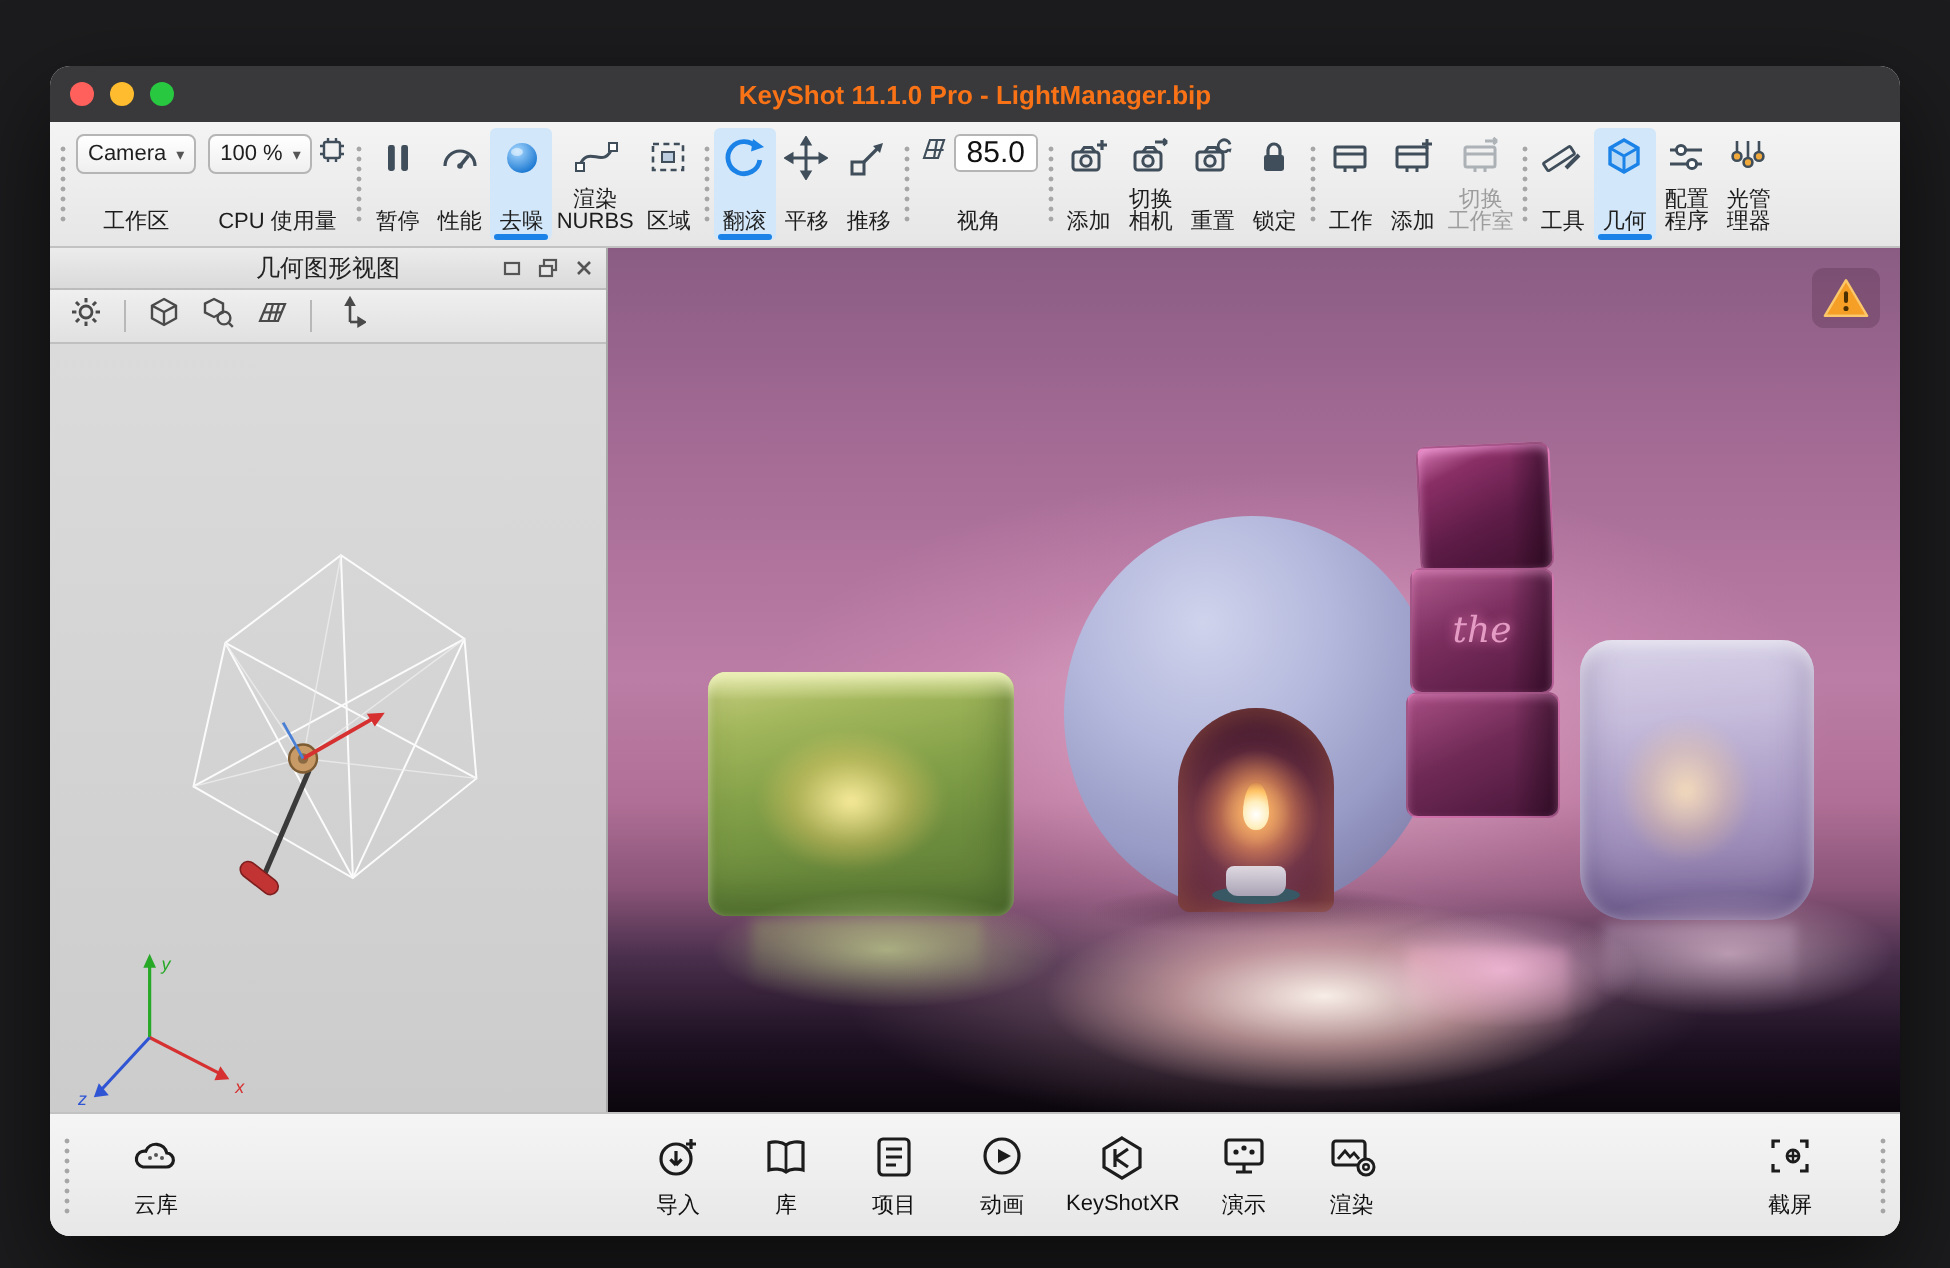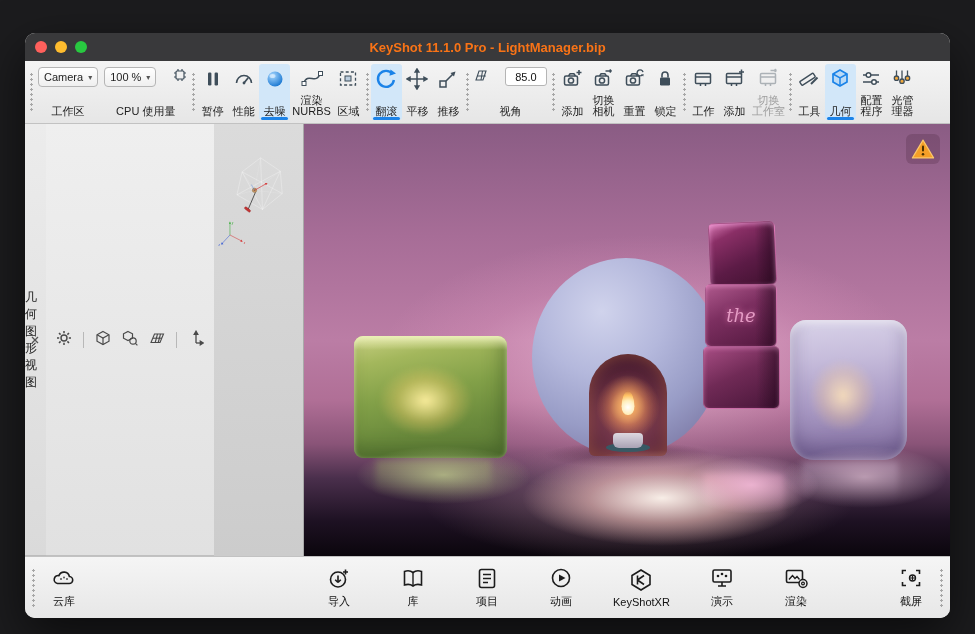--- a/index.html
+++ b/index.html
@@ -8,32 +8,32 @@
 
 .titlebar{flex:0 0 28px;background:#39393b;display:flex;align-items:center;justify-content:center;position:relative;color:#f97316;font-size:13px;font-weight:bold}
 .lights{position:absolute;left:10px;top:0;height:100%;display:flex;align-items:center;gap:8px}
 .light{width:12px;height:12px;border-radius:50%}
 
 .toolbar{flex:0 0 63px;background:linear-gradient(#f4f4f4,#e6e6e6);border-bottom:1px solid #c2c2c2;display:flex;align-items:stretch;padding:3px 3px;overflow:hidden}
 .handle{flex:0 0 5px;margin:8px 1px;background-image:radial-gradient(circle,#a6a6a6 1px,transparent 1.4px);background-size:5px 5px;background-position:center top}
 .tb-group{flex:0 0 auto;display:flex;flex-direction:column;align-items:center;justify-content:space-between;padding:3px 3px}
 .dd{height:20px;background:linear-gradient(#ffffff,#efefef);border:1px solid #b5b5b5;border-radius:4px;font-size:11px;display:flex;align-items:center;gap:5px;padding:0 5px;color:#1e1e1e}
 .car{font-size:8px;color:#555}
-.row{display:flex;align-items:center;gap:17px}
+.row{display:flex;align-items:center;gap:3px}
 .tb-label{font-size:11px;color:#1d1d1d;text-align:center;line-height:11px;white-space:pre-line}
 .tb-btn{flex:0 0 auto;display:flex;flex-direction:column;align-items:center;justify-content:space-between;padding:3px 2px 3px;min-width:31px;border-radius:3px;position:relative}
 .tb-btn .ic{height:23px;display:flex;align-items:center;justify-content:center}
 .tb-btn.active{background:#d2e7f9}
 .tb-btn.active::after{content:"";position:absolute;left:2px;right:2px;bottom:0;height:3px;background:#1b83e8;border-radius:2px}
 .tb-btn.disabled svg{opacity:.38}
 .tb-btn.disabled .tb-label{color:#9d9d9d}
-.fov-input{width:42px;height:19px;border:1px solid #b5b5b5;border-radius:3px;background:#fff;font-size:11px;text-align:center;color:#111;font-family:inherit}
+.fov-input{width:42px;height:19px;border:1px solid #b5b5b5;border-radius:3px;background:#fff;font-size:15px;text-align:center;color:#111;font-family:inherit}
 
 .main{flex:1;display:flex;min-height:0}
-.panel{flex:0 0 279px;border-right:1px solid #a9a9a9;display:flex;flex-direction:row;background:#fef9c3;min-width:0}
+.panel{flex:0 0 279px;border-right:1px solid #a9a9a9;display:flex;flex-direction:column;background:#fef9c3;min-width:0}
 .panel-header{flex:0 0 21px;background:linear-gradient(#ececec,#dadada);border-bottom:1px solid #bcbcbc;display:flex;align-items:center;justify-content:center;position:relative;font-size:12px;color:#222}
 .panel-controls{position:absolute;right:4px;top:0;height:100%;display:flex;align-items:center;gap:4px}
 .pc-btn{width:14px;height:14px;display:flex;align-items:center;justify-content:center}
 .panel-toolbar{flex:0 0 27px;background:linear-gradient(#efefef,#e1e1e1);border-bottom:1px solid #c0c0c0;display:flex;align-items:center;gap:11px;padding:0 10px}
 .pt-sep{width:1px;height:16px;background:#b8b8b8}
 .wire{flex:1;position:relative;background:linear-gradient(#dbdbdb,#cccccc)}
 .wire svg{position:absolute;inset:0}
 
 .vp{flex:1;position:relative;overflow:hidden;background:#20141f;min-width:0}
 .vp-bg{position:absolute;inset:0;background:
@@ -67,23 +67,23 @@
 .cup{position:absolute;left:486px;top:196px;width:117px;height:140px;border-radius:16px 16px 24px 24px;background:linear-gradient(175deg,#d9d3e9 0%,#c6bcdb 28%,#ab9cc6 58%,#8f7dac 84%,#7c6a99 100%);box-shadow:inset 0 3px 8px rgba(255,255,255,.6),inset 0 -12px 20px rgba(60,42,92,.4)}
 .cup-glow{position:absolute;left:16%;top:28%;width:58%;height:52%;border-radius:50%;background:radial-gradient(closest-side,rgba(255,228,185,.85),rgba(255,210,150,.3) 60%,rgba(255,210,150,0));filter:blur(2px)}
 .refl{position:absolute;filter:blur(3px)}
 .refl-green{left:72px;top:336px;width:115px;height:34px;background:linear-gradient(180deg,rgba(150,190,90,.3),rgba(150,190,90,0))}
 .refl-stack{left:400px;top:350px;width:80px;height:46px;background:linear-gradient(180deg,rgba(255,160,210,.35),rgba(255,160,210,0))}
 .refl-cup{left:498px;top:338px;width:96px;height:38px;background:linear-gradient(180deg,rgba(210,190,225,.3),rgba(210,190,225,0))}
 .warn{position:absolute;right:10px;top:10px;width:34px;height:30px;display:flex;align-items:center;justify-content:center;background:rgba(70,35,60,.25);border-radius:6px}
 
 .bottombar{flex:0 0 62px;background:linear-gradient(#f5f5f5,#e7e7e7);border-top:1px solid #c2c2c2;position:relative}
 .bb-item{display:flex;flex-direction:column;align-items:center;justify-content:center;gap:2px;font-size:11px;color:#111;min-width:44px}
-.bb-left{position:absolute;left:6px;top:0;height:100%;display:flex;align-items:center;gap:6px}
-.bb-center{position:absolute;left:292px;top:0;height:100%;display:flex;align-items:center;gap:30px}
-.bb-right{position:absolute;right:6px;top:0;height:100%;display:flex;align-items:center;gap:6px}
+.bb-left{position:absolute;left:6px;top:0;height:100%;display:flex;align-items:center;gap:20px}
+.bb-center{position:absolute;left:292px;top:0;height:100%;display:flex;align-items:center;gap:10px}
+.bb-right{position:absolute;right:6px;top:0;height:100%;display:flex;align-items:center;gap:22px}
 .bb-handle{width:5px;height:40px;background-image:radial-gradient(circle,#a6a6a6 1px,transparent 1.4px);background-size:5px 5px}
 </style>
 </head>
 <body>
 
 <svg width="0" height="0" style="position:absolute" aria-hidden="true">
   <defs>
     <radialGradient id="gBlue" cx="35%" cy="28%" r="80%">
       <stop offset="0" stop-color="#a8d8ff"></stop>
         <stop offset="1" stop-color="#1272cf"></stop>

